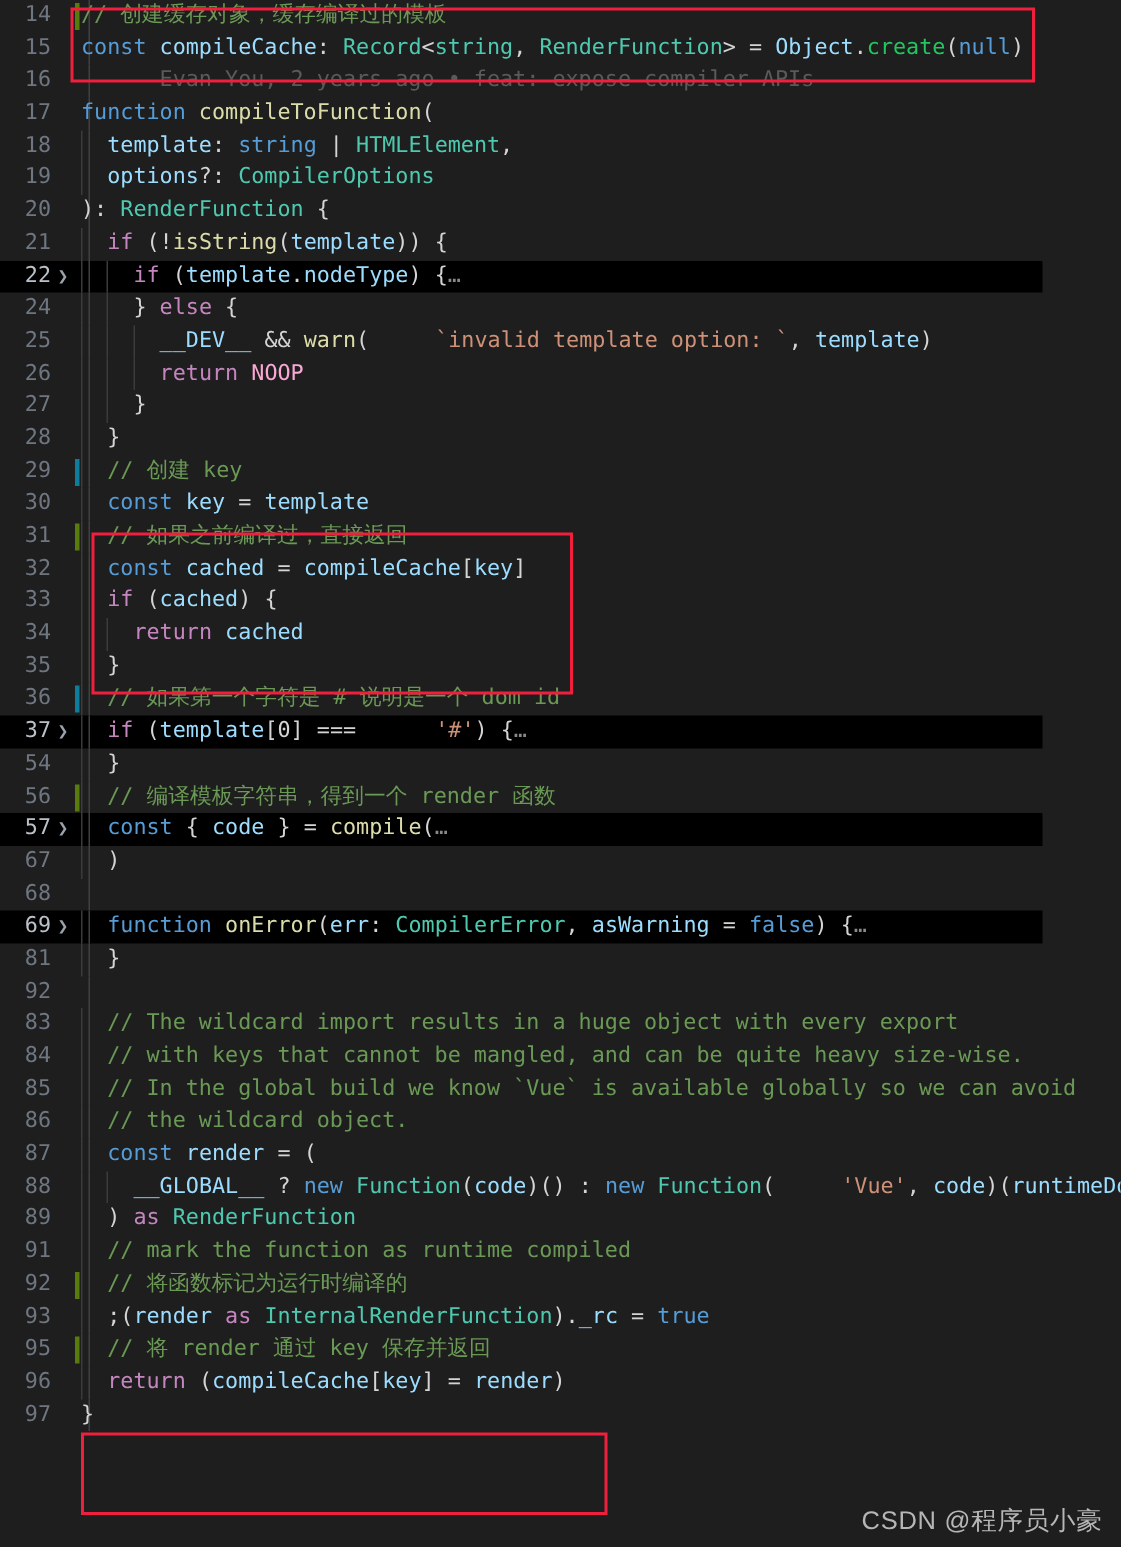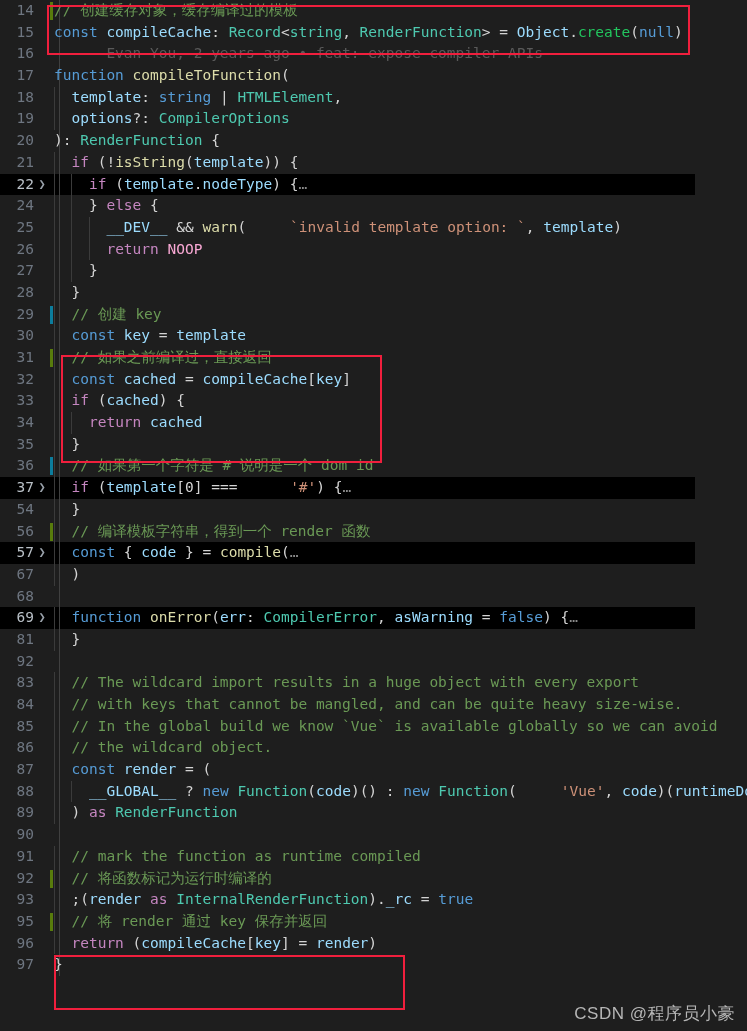--- a/index.html
+++ b/index.html
@@ -95,21 +95,20 @@
       <div class="row hl"><span class="gutter">69</span><span class="chev">❯</span><span class="vline"></span><span class="code"><span class="op"> </span><span class="op"> </span><span class="kw">function</span><span class="op"> </span><span class="fn">onError</span><span class="op">(</span><span class="var">err</span><span class="op">:</span><span class="op"> </span><span class="typ">CompilerError</span><span class="op">,</span><span class="op"> </span><span class="var">asWarning</span><span class="op"> </span><span class="op">=</span><span class="op"> </span><span class="kw">false</span><span class="op">)</span><span class="op"> </span><span class="op">{</span><span class="ell">…</span></span><span class="guide" style="left: 54px;"></span></div>
       <div class="row"><span class="gutter">81</span><span class="vline"></span><span class="code"><span class="op"> </span><span class="op"> </span><span class="op">}</span></span><span class="guide" style="left: 54px;"></span></div>
       <div class="row"><span class="gutter">92</span><span class="vline"></span><span class="code"></span></div>
       <div class="row"><span class="gutter">83</span><span class="vline"></span><span class="code"><span class="c">  // The wildcard import results in a huge object with every export</span></span><span class="guide" style="left: 54px;"></span></div>
       <div class="row"><span class="gutter">84</span><span class="vline"></span><span class="code"><span class="c">  // with keys that cannot be mangled, and can be quite heavy size-wise.</span></span><span class="guide" style="left: 54px;"></span></div>
       <div class="row"><span class="gutter">85</span><span class="vline"></span><span class="code"><span class="c">  // In the global build we know `Vue` is available globally so we can avoid</span></span><span class="guide" style="left: 54px;"></span></div>
       <div class="row"><span class="gutter">86</span><span class="vline"></span><span class="code"><span class="c">  // the wildcard object.</span></span><span class="guide" style="left: 54px;"></span></div>
       <div class="row"><span class="gutter">87</span><span class="vline"></span><span class="code"><span class="op"> </span><span class="op"> </span><span class="kw">const</span><span class="op"> </span><span class="var">render</span><span class="op"> </span><span class="op">=</span><span class="op"> </span><span class="op">(</span></span><span class="guide" style="left: 54px;"></span></div>
       <div class="row"><span class="gutter">88</span><span class="vline"></span><span class="code"><span class="op"> </span><span class="op"> </span><span class="op"> </span><span class="op"> </span><span class="var">__GLOBAL__</span><span class="op"> </span><span class="op">?</span><span class="op"> </span><span class="kw">new</span><span class="op"> </span><span class="typ">Function</span><span class="op">(</span><span class="var">code</span><span class="op">)</span><span class="op">(</span><span class="op">)</span><span class="op"> </span><span class="op">:</span><span class="op"> </span><span class="kw">new</span><span class="op"> </span><span class="typ">Function</span><span class="op">(</span><span class="str">'Vue'</span><span class="op">,</span><span class="op"> </span><span class="var">code</span><span class="op">)</span><span class="op">(</span><span class="var">runtimeDom</span><span class="op">)</span></span><span class="guide" style="left: 54px;"></span><span class="guide" style="left: 71.4px;"></span></div>
       <div class="row"><span class="gutter">89</span><span class="vline"></span><span class="code"><span class="op"> </span><span class="op"> </span><span class="op">)</span><span class="op"> </span><span class="ctl">as</span><span class="op"> </span><span class="typ">RenderFunction</span></span><span class="guide" style="left: 54px;"></span></div>
-      <div class="row"><span class="gutter">90</span><span class="vline"></span><span class="code"></span></div>
       <div class="row"><span class="gutter">91</span><span class="vline"></span><span class="code"><span class="c">  // mark the function as runtime compiled</span></span><span class="guide" style="left: 54px;"></span></div>
       <div class="row"><span class="gutter">92</span><span class="mark green"></span><span class="vline"></span><span class="code"><span class="c">  // 将函数标记为运行时编译的</span></span><span class="guide" style="left: 54px;"></span></div>
       <div class="row"><span class="gutter">93</span><span class="vline"></span><span class="code"><span class="op"> </span><span class="op"> </span><span class="op">;</span><span class="op">(</span><span class="var">render</span><span class="op"> </span><span class="ctl">as</span><span class="op"> </span><span class="typ">InternalRenderFunction</span><span class="op">)</span><span class="op">.</span><span class="var">_rc</span><span class="op"> </span><span class="op">=</span><span class="op"> </span><span class="kw">true</span></span><span class="guide" style="left: 54px;"></span></div>
       <div class="row"><span class="gutter">95</span><span class="mark green"></span><span class="vline"></span><span class="code"><span class="c">  // 将 render 通过 key 保存并返回</span></span><span class="guide" style="left: 54px;"></span></div>
       <div class="row"><span class="gutter">96</span><span class="vline"></span><span class="code"><span class="op"> </span><span class="op"> </span><span class="ctl">return</span><span class="op"> </span><span class="op">(</span><span class="var">compileCache</span><span class="op">[</span><span class="var">key</span><span class="op">]</span><span class="op"> </span><span class="op">=</span><span class="op"> </span><span class="var">render</span><span class="op">)</span></span><span class="guide" style="left: 54px;"></span></div>
       <div class="row"><span class="gutter">97</span><span class="vline"></span><span class="code"><span class="op">}</span></span></div>
     </div>
 
   <div id="boxes">
       <div class="redbox" style="left: 47px; top: 5px; width: 643px; height: 50px; border-color: rgb(240, 31, 61);"></div>

